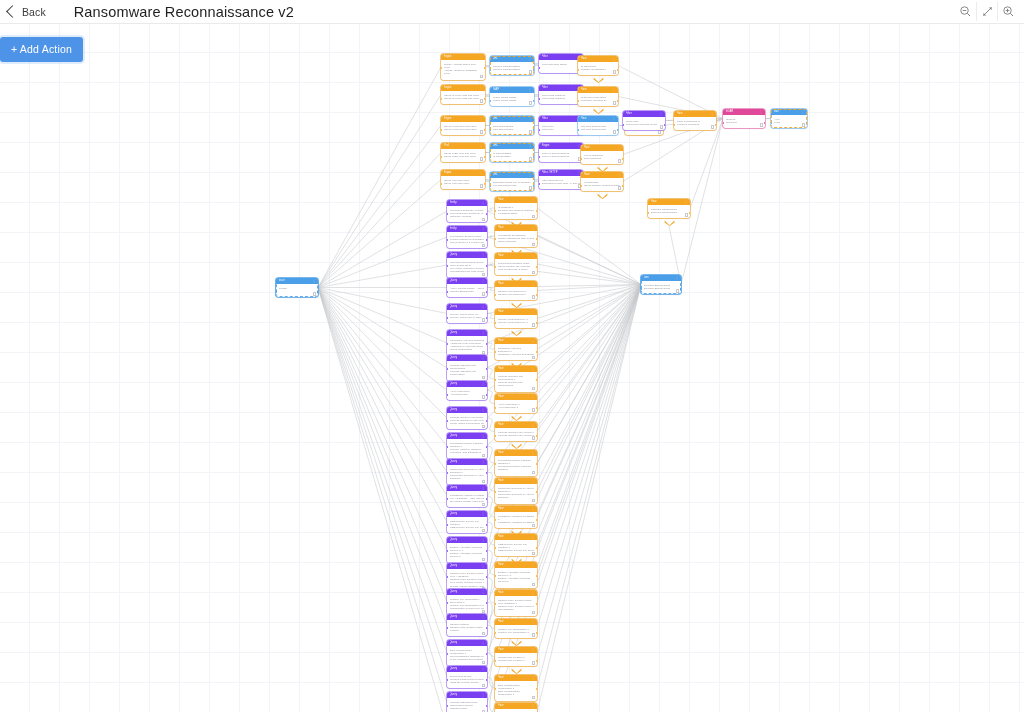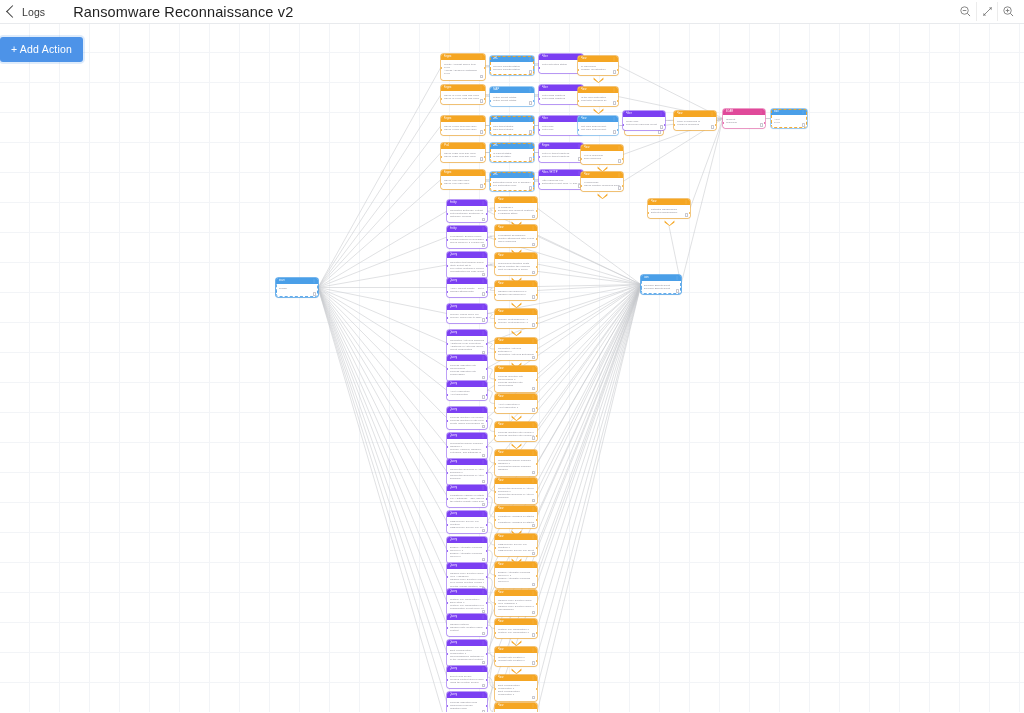--- a/index.html
+++ b/index.html
@@ -173,21 +173,21 @@
   .chev svg { display: block; }
 </style>
 </head>
 <body>
 
 <div id="app">
 
   <div class="header">
     <div class="back-btn">
       <span class="back-chevron"></span>
-      <span class="back-label">Logs</span>
+      <span class="back-label">Back</span>
     </div>
     <div class="page-title">Ransomware Reconnaissance v2</div>
 
     <div class="header-tools">
       <div class="tool-btn">
         <svg width="13" height="13" viewBox="0 0 16 16">
           <circle cx="6.8" cy="6.8" r="4.6" fill="none" stroke="#7a7a7a" stroke-width="1.1"></circle>
           <line x1="4.6" y1="6.8" x2="9" y2="6.8" stroke="#7a7a7a" stroke-width="1.1"></line>
           <line x1="10.3" y1="10.3" x2="13.6" y2="13.6" stroke="#7a7a7a" stroke-width="1.2"></line>
         </svg>

